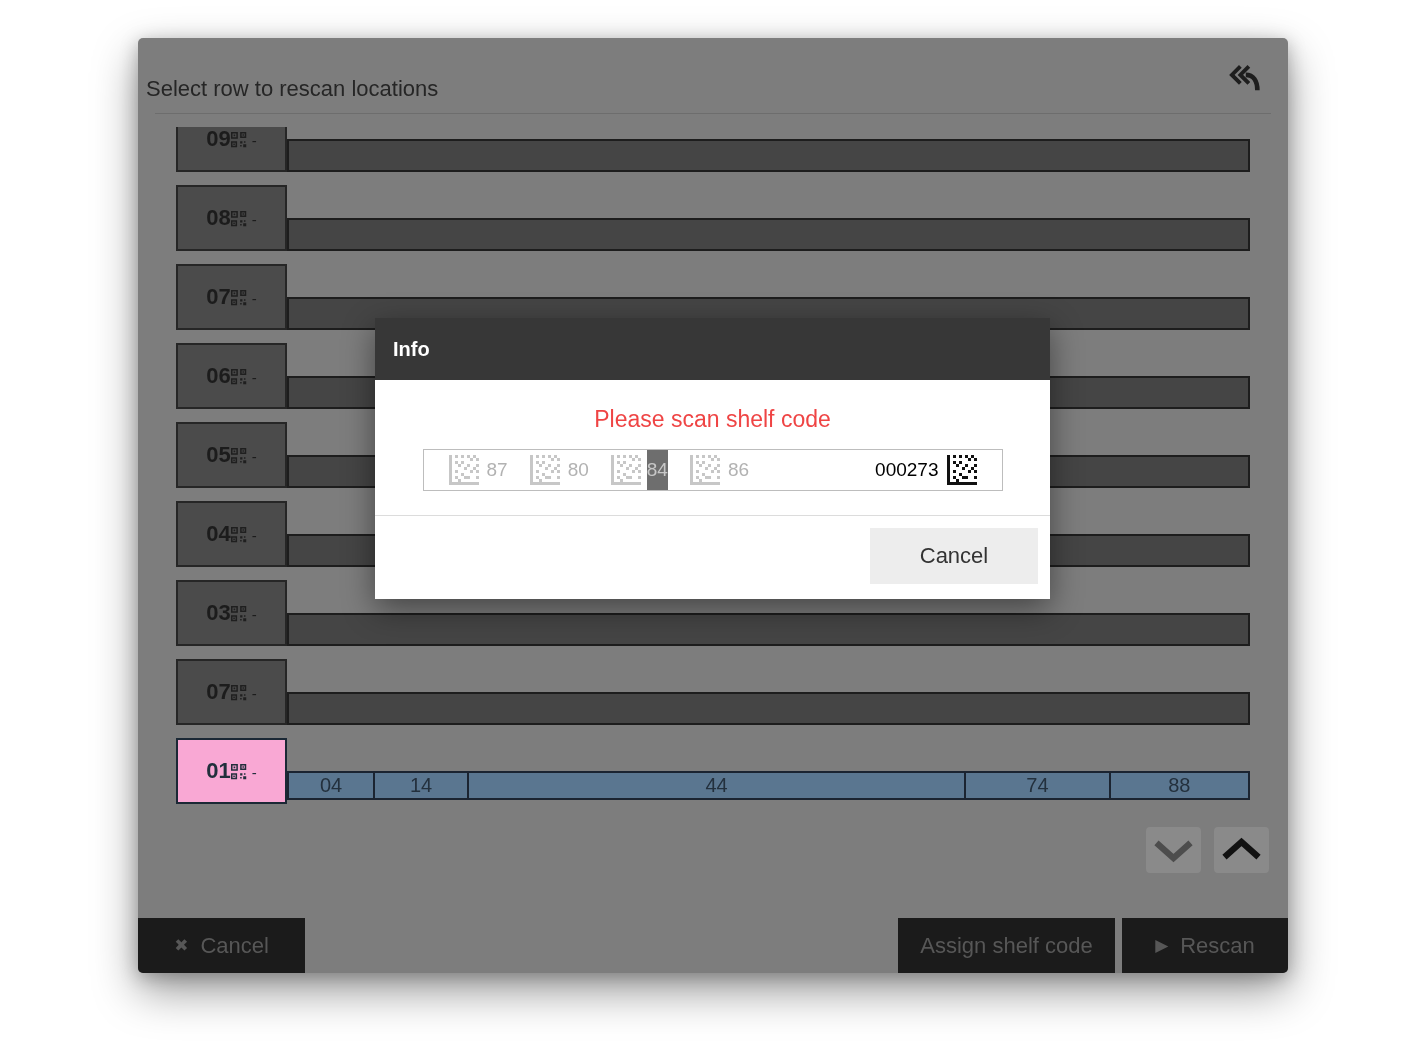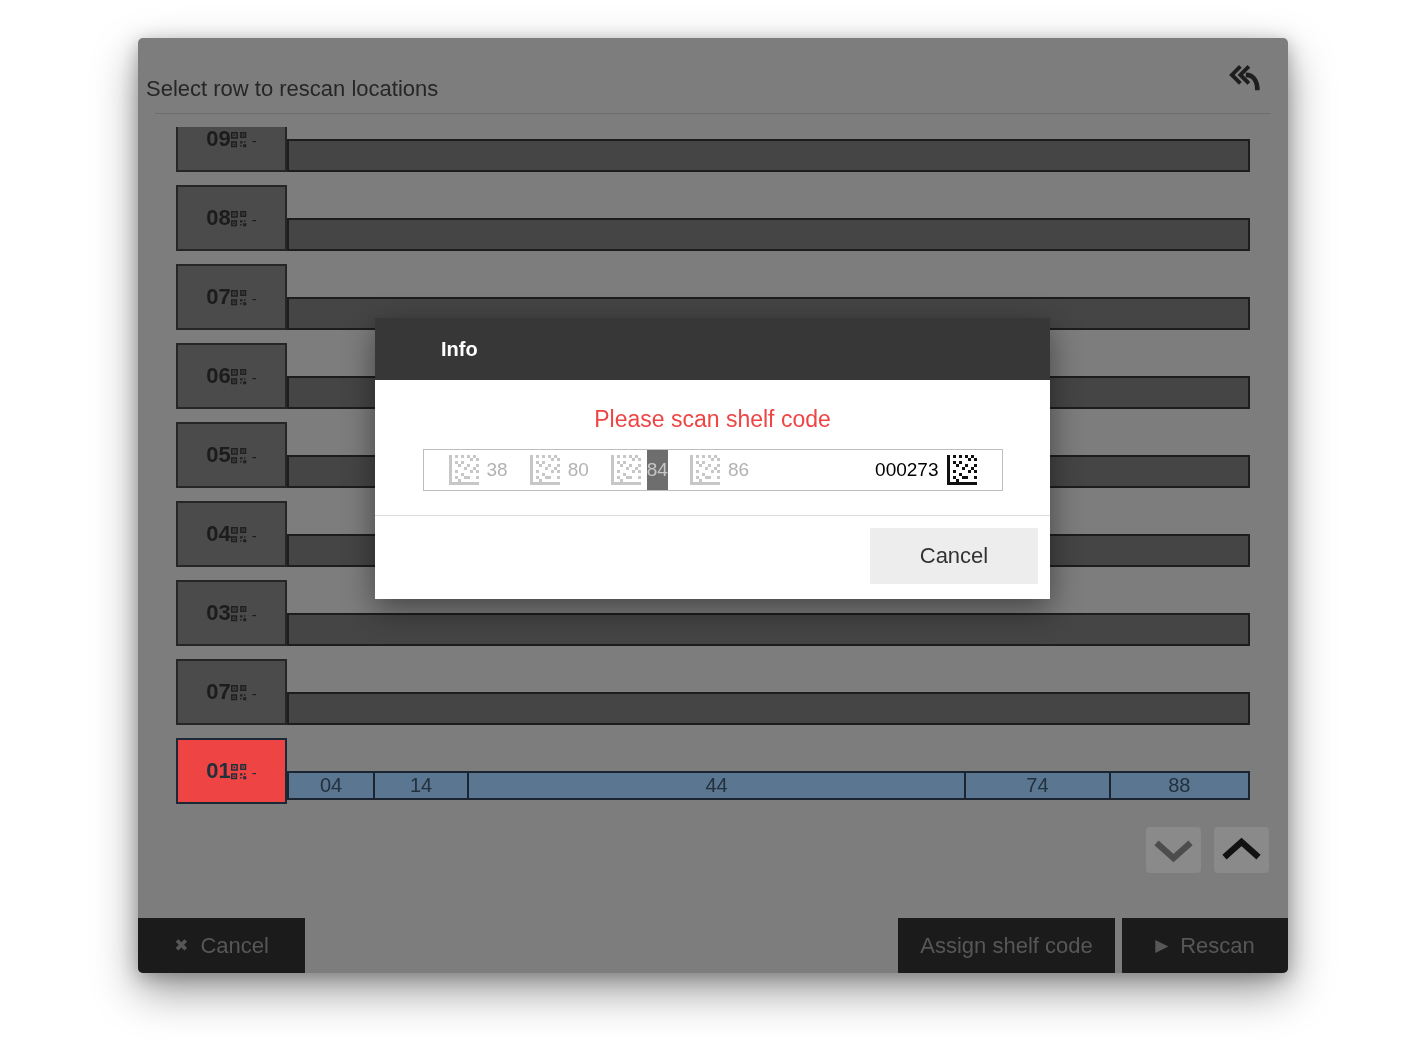--- a/index.html
+++ b/index.html
@@ -17,21 +17,21 @@
   #rows-viewport{position:absolute;left:0;top:89px;width:1150px;height:679px;overflow:hidden;}
   #rows-list{padding:0 38px;}
   .row{position:relative;height:66px;margin-bottom:13px;}
   .row:first-child{margin-top:-21px;}
   .row-label{position:absolute;left:0;top:0;width:107px;height:62px;background:#4b4b4b;border:2px solid #262626;
              display:flex;flex-direction:row;align-items:center;justify-content:center;cursor:pointer;}
   .row-num{font-size:22px;font-weight:bold;color:#1c1c1c;line-height:26px;}
   .row-codeline{display:flex;align-items:center;gap:5px;margin-top:2px;color:#1c1c1c;font-size:15px;}
   .qr-ico{width:16px;height:16px;color:#1f1f1f;}
   .row-bar{position:absolute;left:111px;right:0;top:33px;height:29px;background:#454545;border:2px solid #1d1d1d;}
-  .row.selected .row-label{background:#ef4444;border-color:#1b2835;}
+  .row.selected .row-label{background:#f9a8d4;border-color:#1b2835;}
   .row.selected .row-num,.row.selected .row-codeline{color:#222f3c;}
   .row.selected .qr-ico{color:#222f3c;}
   .row-bar.segmented{display:flex;background:transparent;border:none;}
   .seg{background:#5a7690;border:2px solid #1b2431;margin-left:-2px;display:flex;align-items:center;justify-content:center;
        font-size:20px;color:#23303d;cursor:pointer;}
   .seg:first-child{margin-left:0;}
 
   
   .scroll-btn{position:absolute;top:789px;width:55px;height:46px;background:#8a8a8a;border:none;border-radius:4px;
               display:flex;align-items:center;justify-content:center;cursor:pointer;}
@@ -43,21 +43,21 @@
   .ft-btn{position:absolute;bottom:0;height:55px;background:#1b1b1b;border:none;color:#575757;font-size:22px;
           font-family:"Liberation Sans",sans-serif;display:flex;align-items:center;justify-content:center;gap:12px;cursor:pointer;}
   #ft-cancel{left:0;width:167px;}
   #ft-assign{right:173px;width:217px;}
   #ft-rescan{right:0;width:166px;}
   .ft-ico{font-size:17px;color:#575757;}
 
   
   #modal{position:absolute;left:375px;top:318px;width:675px;height:281px;background:#ffffff;
          box-shadow:0 10px 30px rgba(0,0,0,.45);display:flex;flex-direction:column;}
-  #modal-header{height:62px;background:#373737;display:flex;align-items:center;flex:0 0 62px;padding-left:48px;}
+  #modal-header{height:62px;background:#373737;display:flex;align-items:center;flex:0 0 62px;}
   #modal-title{color:#ffffff;font-weight:bold;font-size:20px;margin-left:18px;}
   #modal-body{flex:1;display:flex;flex-direction:column;align-items:center;}
   #modal-msg{margin-top:26px;font-size:23px;color:#ef4444;}
   #scan-strip{margin-top:16px;width:528px;height:40px;background:#ffffff;border:1px solid #bdbdbd;
               display:flex;align-items:stretch;padding:0 25px;box-sizing:content-box;}
   .pair{display:flex;align-items:center;margin-right:22px;}
   .dm-ico{width:30px;height:30px;}
   .pair .dm-ico{color:#c7c7c7;}
   .pair .opt-code{margin-left:8px;font-size:19px;color:#b2b2b2;}
   .pair.sel .opt-code{background:#6e6e6e;color:#c7c7c7;align-self:stretch;display:flex;align-items:center;
@@ -259,21 +259,21 @@
       <span id="modal-title">Info</span>
     </div>
     <div id="modal-body">
       <div id="modal-msg">Please scan shelf code</div>
 
       <div id="scan-strip">
         <div class="pair">
           <svg class="dm-ico">
               <use href="#sym-dm"></use>
             </svg>
-          <span class="opt-code">38</span>
+          <span class="opt-code">87</span>
         </div>
         <div class="pair">
           <svg class="dm-ico">
               <use href="#sym-dm"></use>
             </svg>
           <span class="opt-code">80</span>
         </div>
         <div class="pair sel">
           <svg class="dm-ico">
               <use href="#sym-dm"></use>

